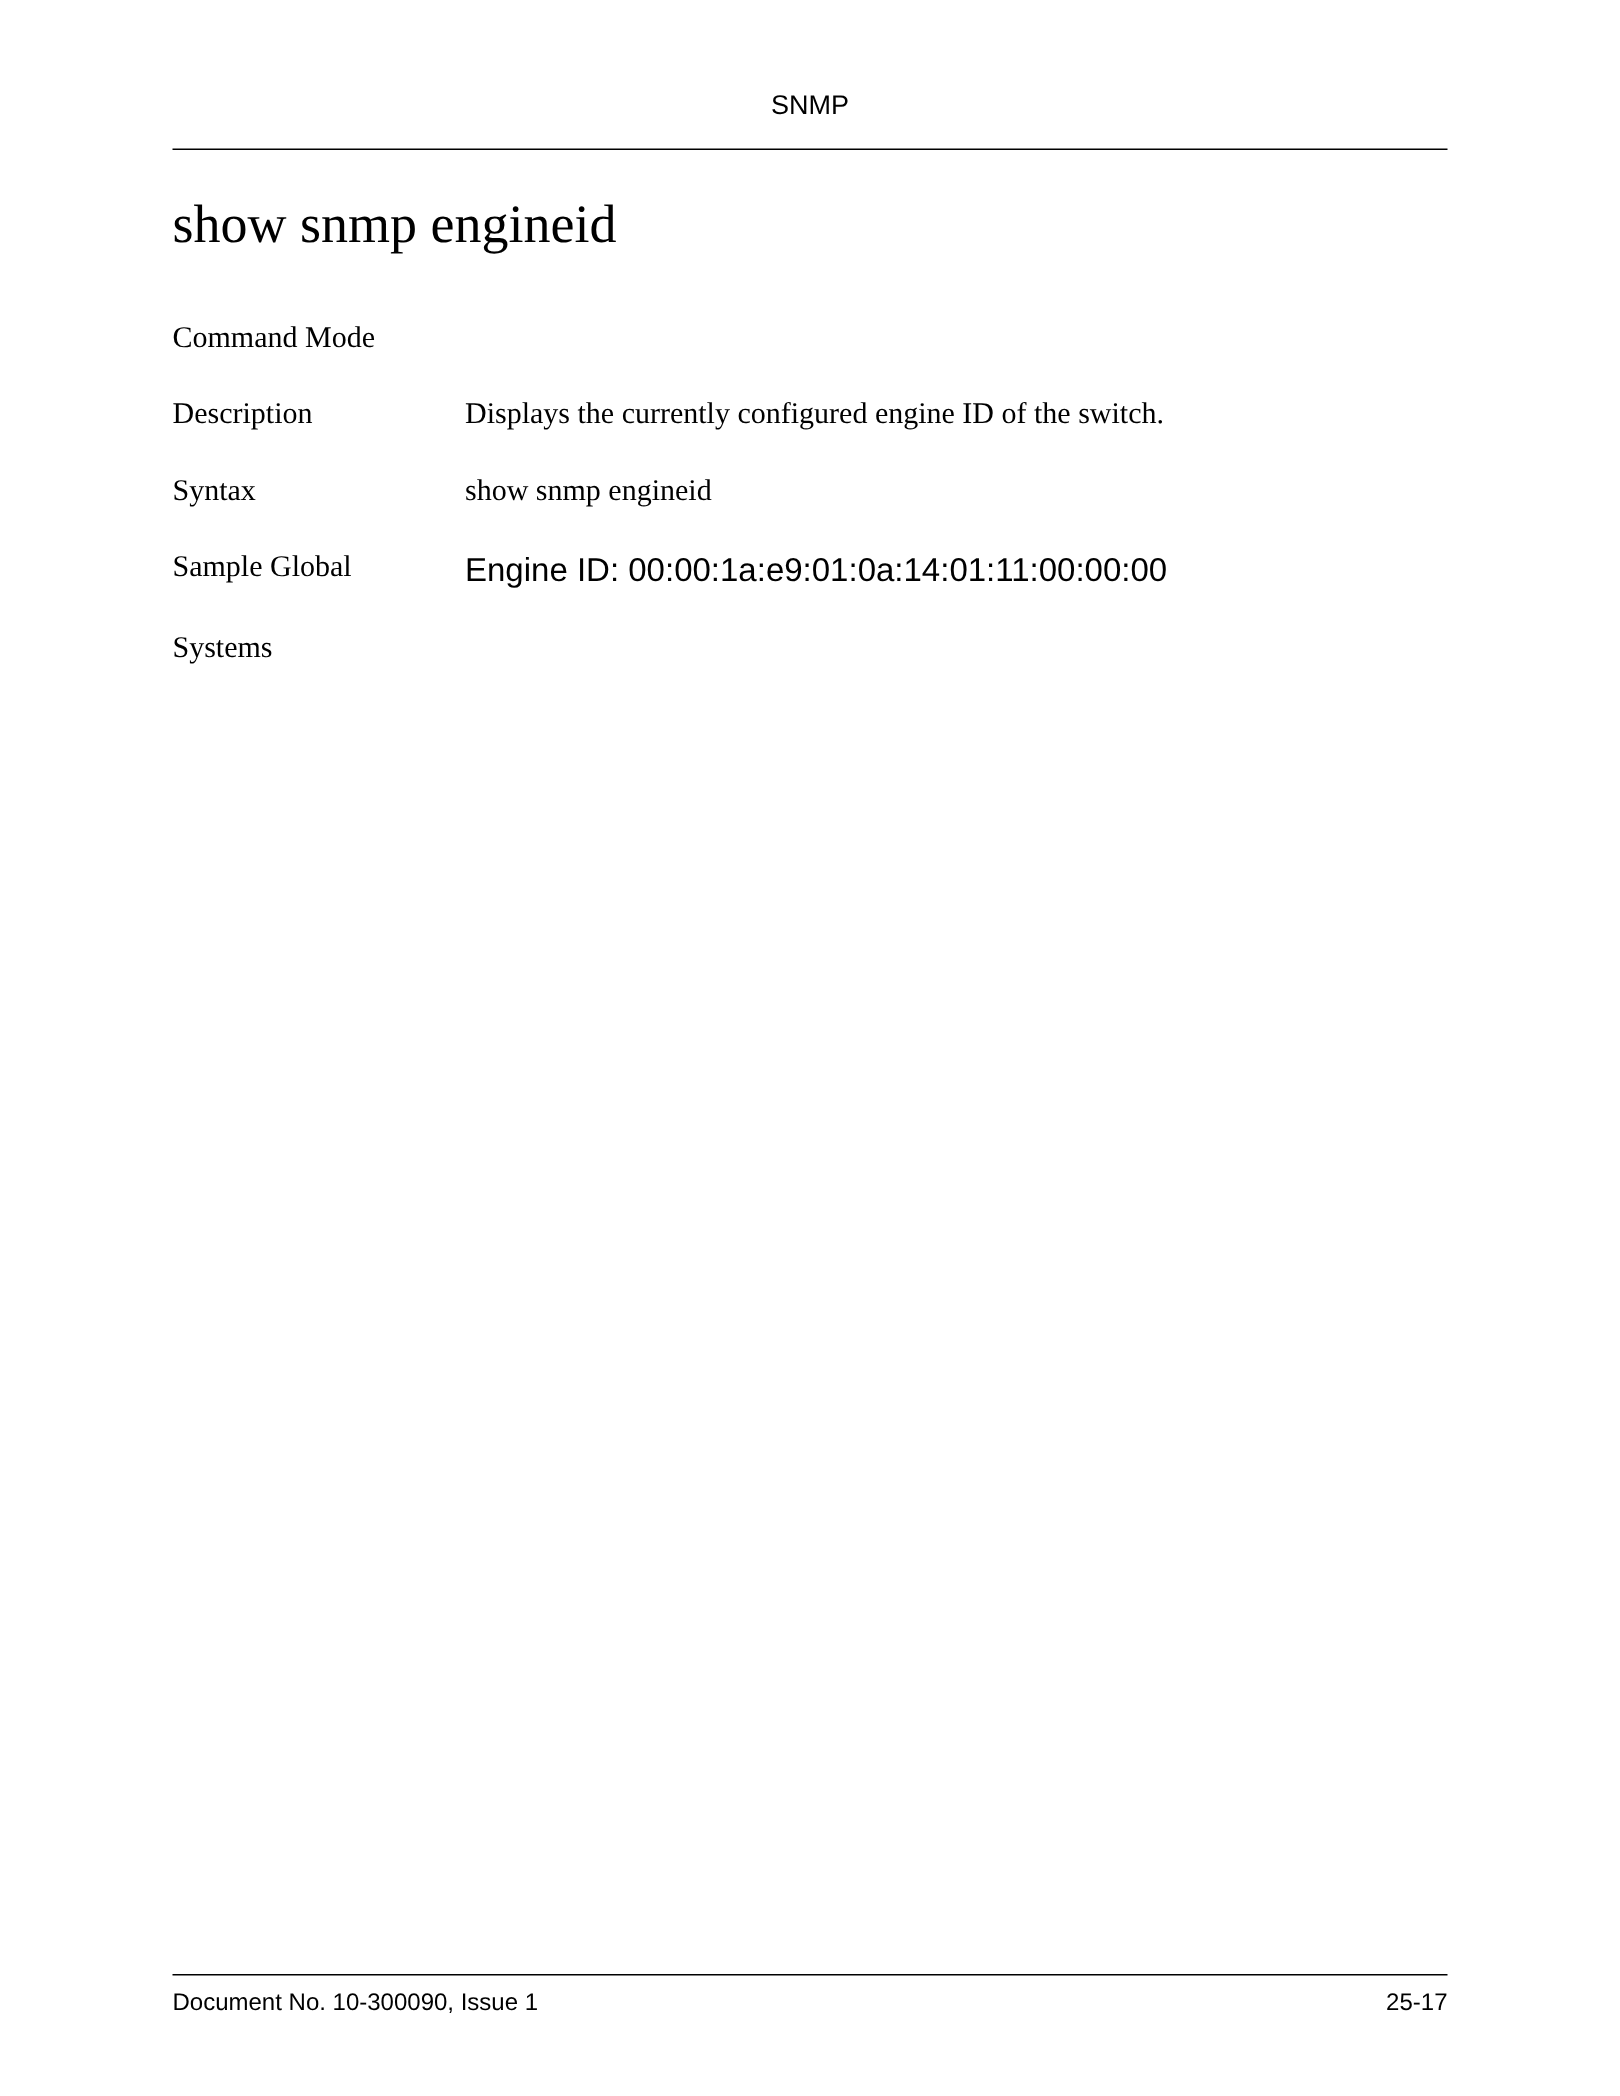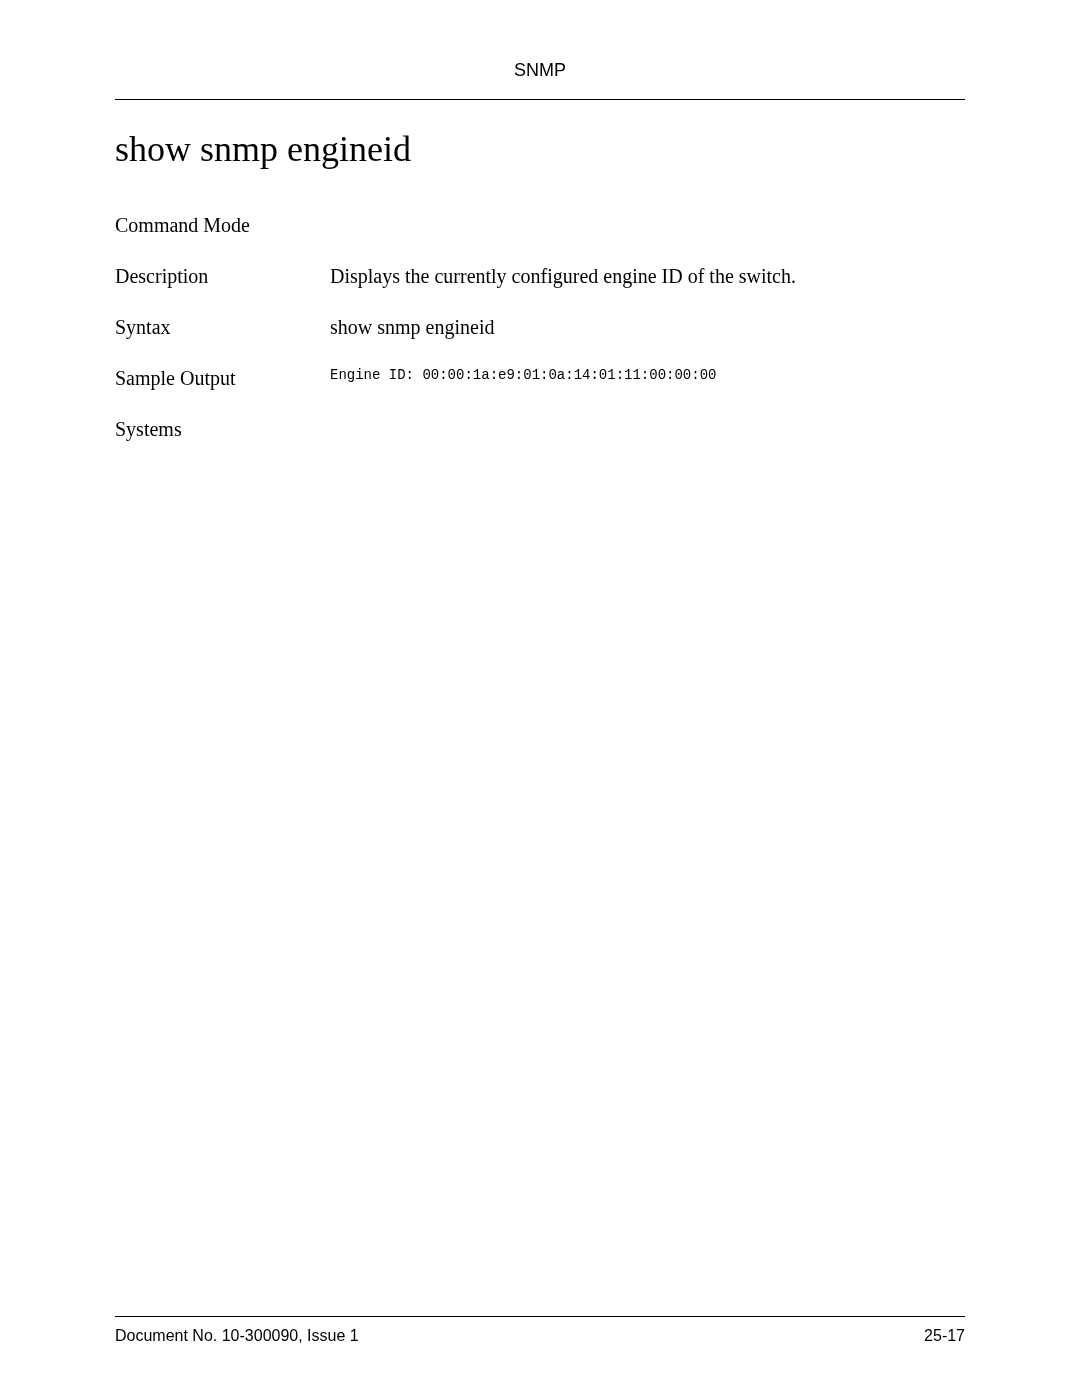--- a/index.html
+++ b/index.html
@@ -32,34 +32,33 @@
       margin-bottom: 28px;
     }
     .page-title {
       font-size: 36px;
       font-weight: normal;
       margin-bottom: 44px;
     }
     .def-row {
       display: flex;
       margin-bottom: 28px;
-      gap: 20px;
     }
     .def-label {
       width: 195px;
       flex-shrink: 0;
       font-size: 20px;
     }
     .def-value {
       font-size: 20px;
       flex: 1;
     }
     .def-value.mono {
-      font-family: Liberation Mono, monospace;
-      font-size: 14px;
+      font-family: Liberation Sans, sans-serif;
+      font-size: 22px;
     }
     .footer {
       position: absolute;
       left: 115px;
       right: 115px;
       bottom: 52px;
     }
     .footer-rule {
       border: none;
       border-top: 1px solid #000;
@@ -92,21 +91,21 @@
     <div class="def-label">Description</div>
     <div class="def-value">Displays the currently configured engine ID of the switch.</div>
   </div>
 
   <div class="def-row">
     <div class="def-label">Syntax</div>
     <div class="def-value">show snmp engineid</div>
   </div>
 
   <div class="def-row">
-    <div class="def-label">Sample Output</div>
+    <div class="def-label">Sample Global</div>
     <div class="def-value mono">Engine ID: 00:00:1a:e9:01:0a:14:01:11:00:00:00</div>
   </div>
 
   <div class="def-row">
     <div class="def-label">Systems</div>
   </div>
 
   <div class="footer">
     <hr class="footer-rule">
     <div class="footer-row">

